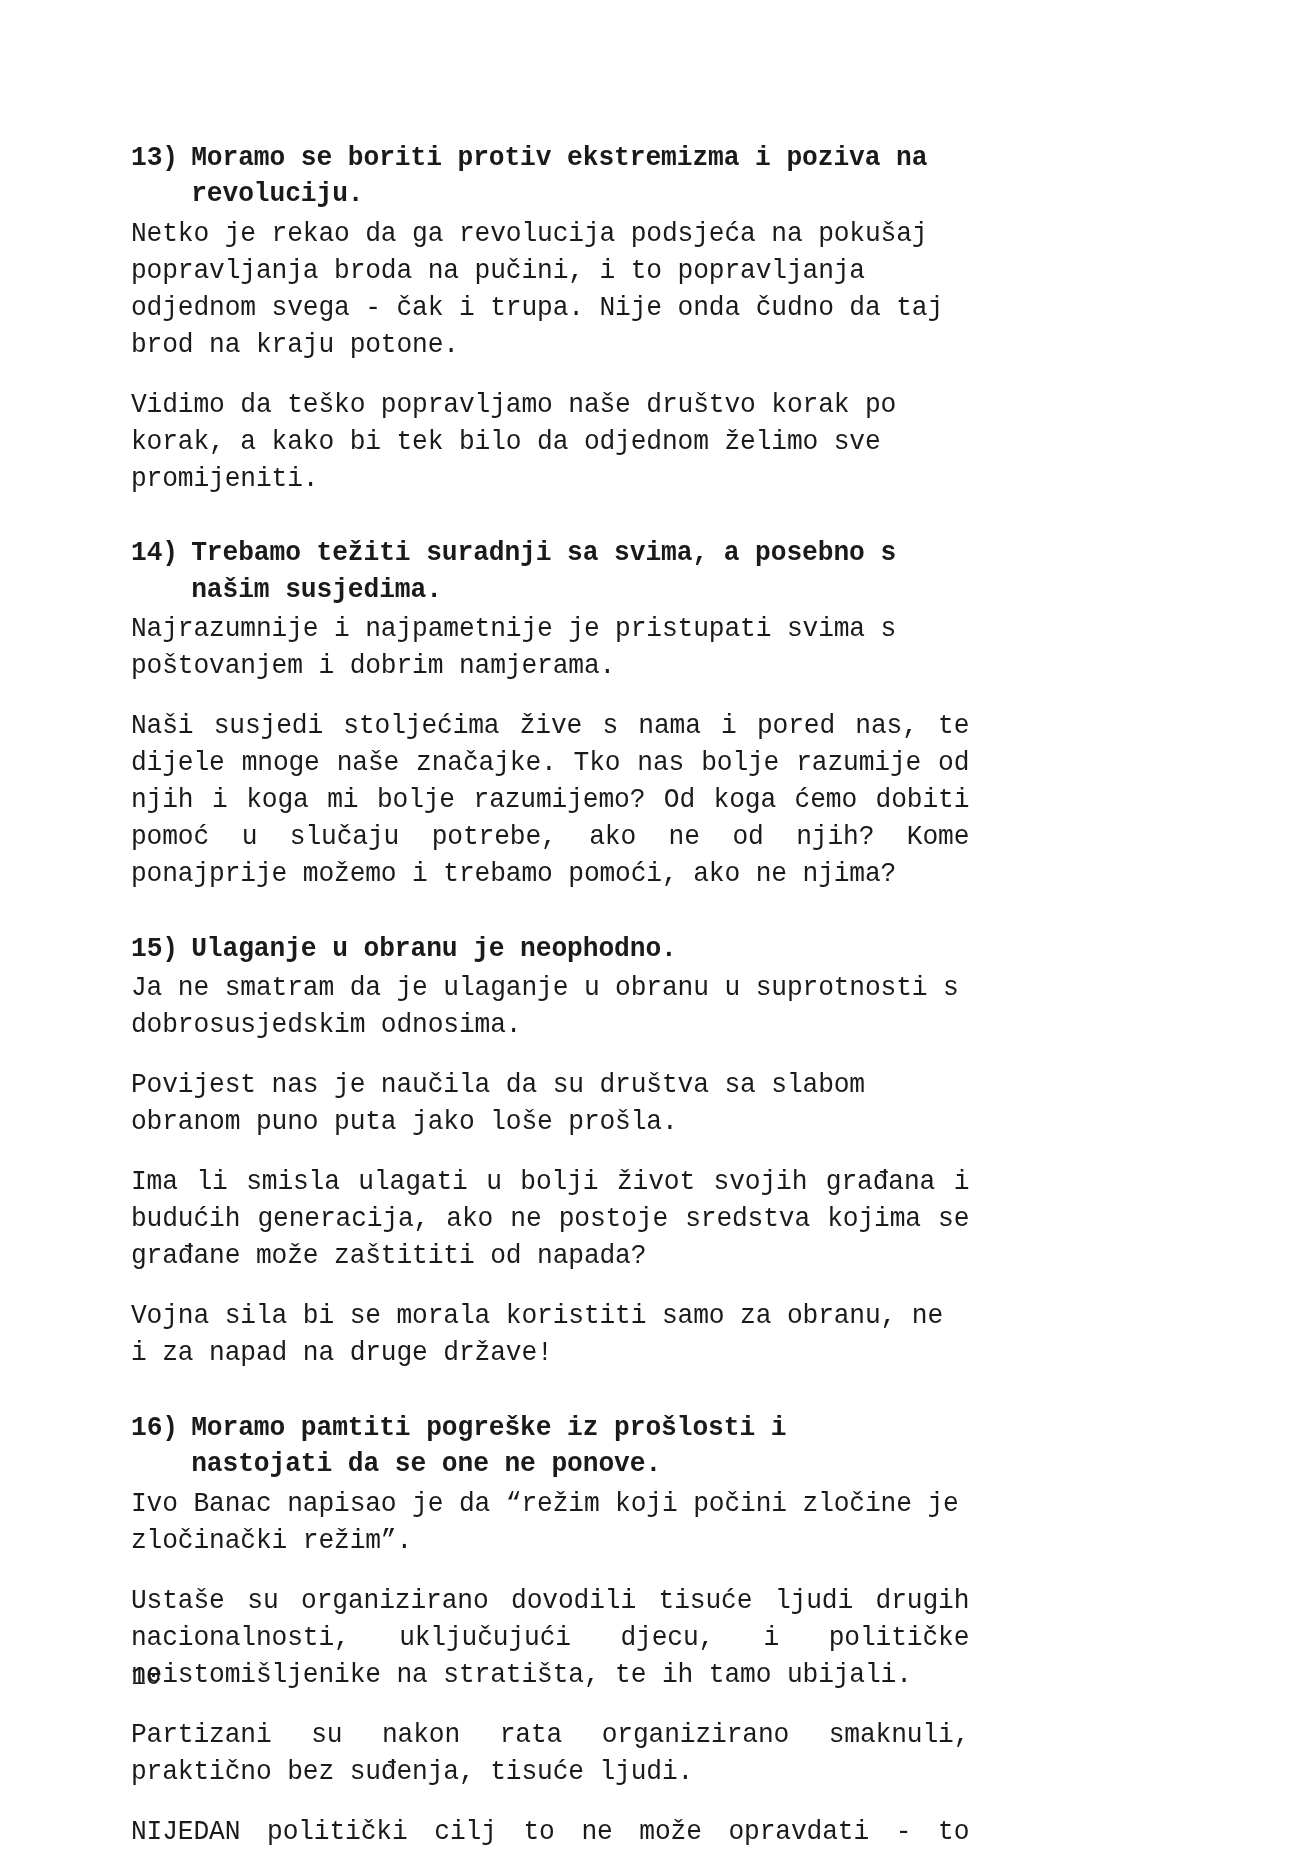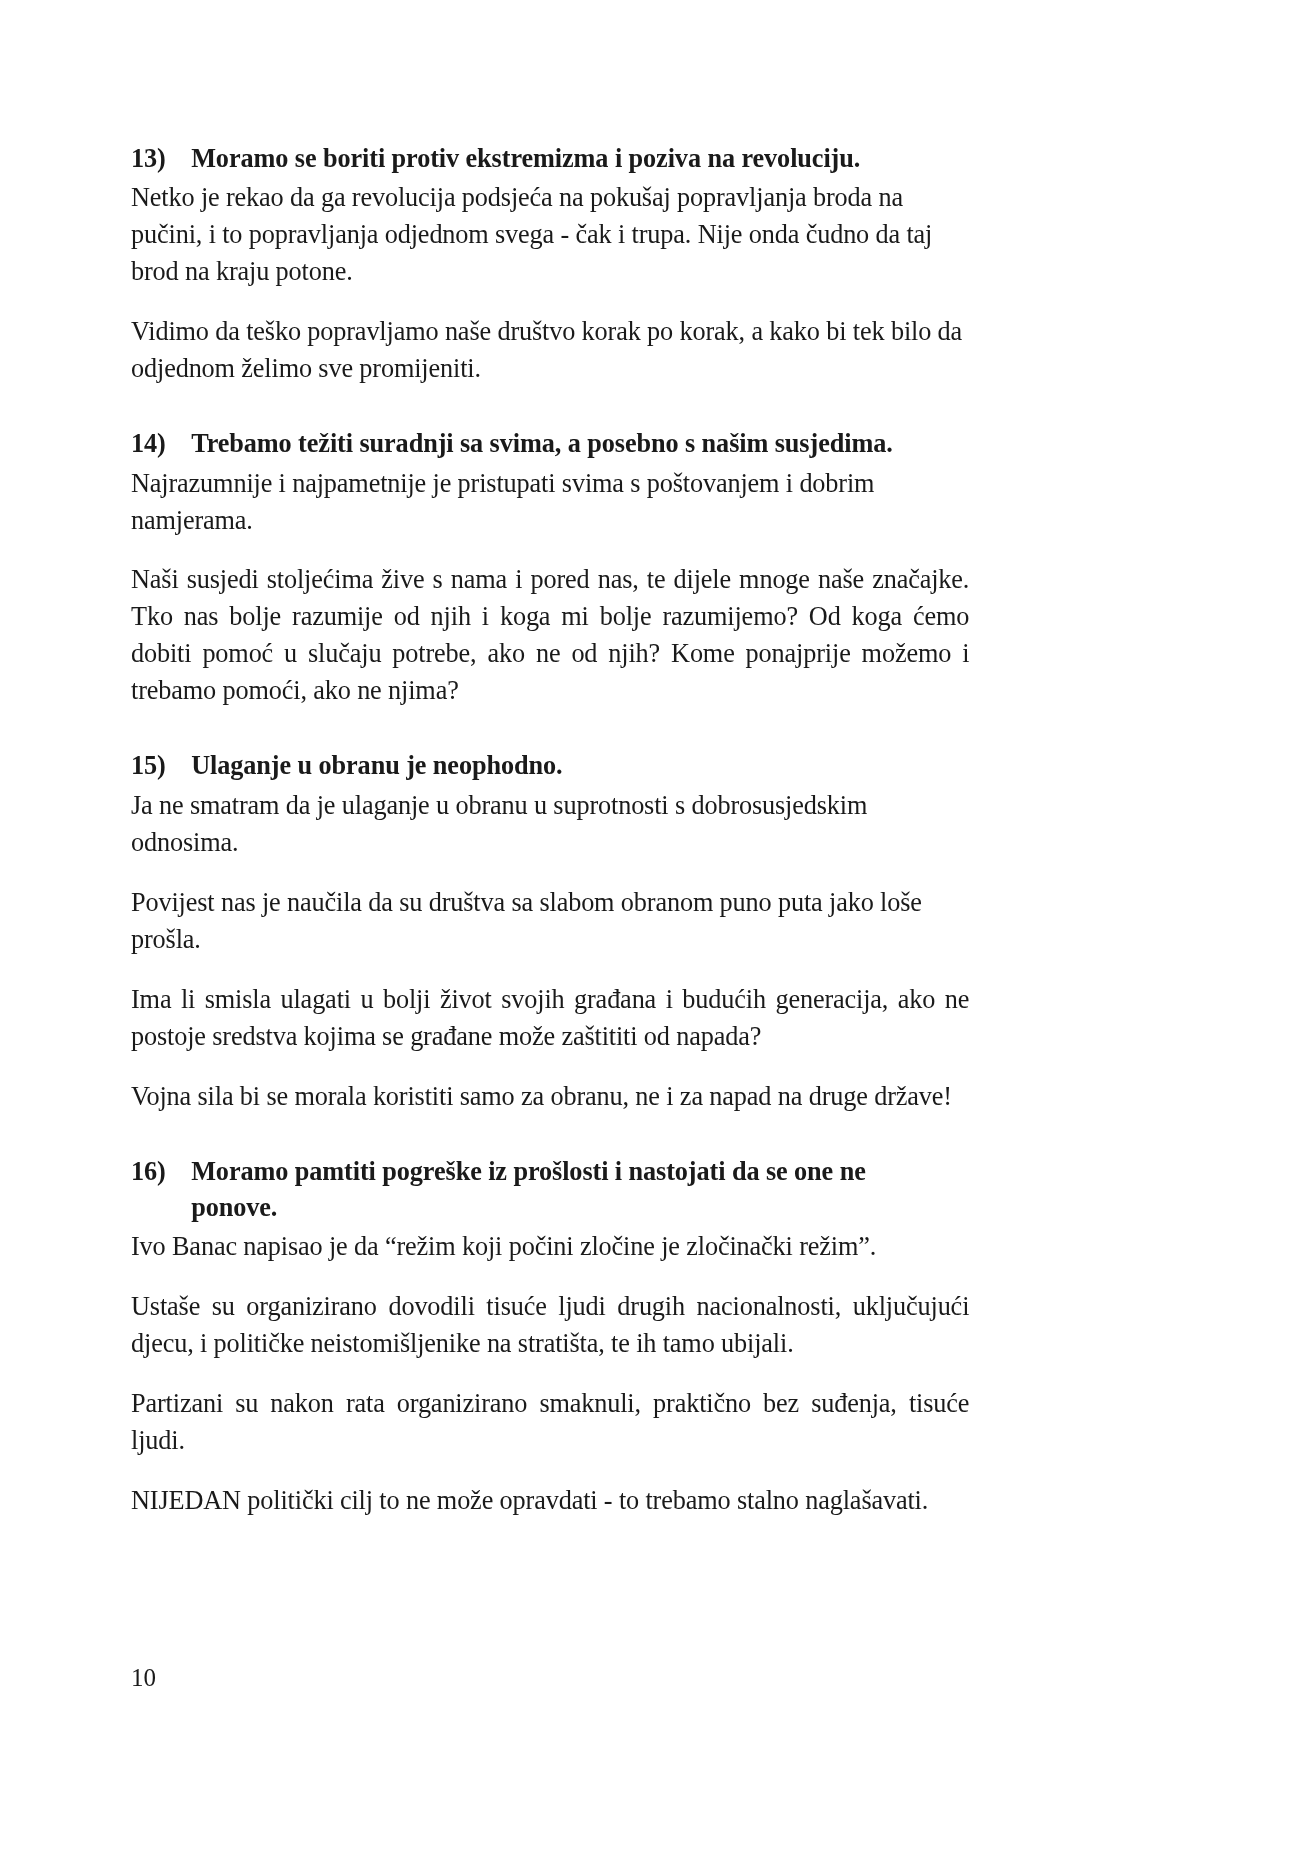--- a/index.html
+++ b/index.html
@@ -6,21 +6,21 @@
     margin: 0;
     padding: 0;
     background: #ffffff;
   }
   .page {
     position: relative;
     width: 1056px;
     height: 1851px;
     background: #ffffff;
     overflow: hidden;
-    font-family: Liberation Serif, serif;
+    font-family: Liberation Mono, monospace;
     color: #1a1a1a;
   }
   .content {
     position: absolute;
     left: 131px;
     top: 140px;
     width: 840px;
   }
 
   

